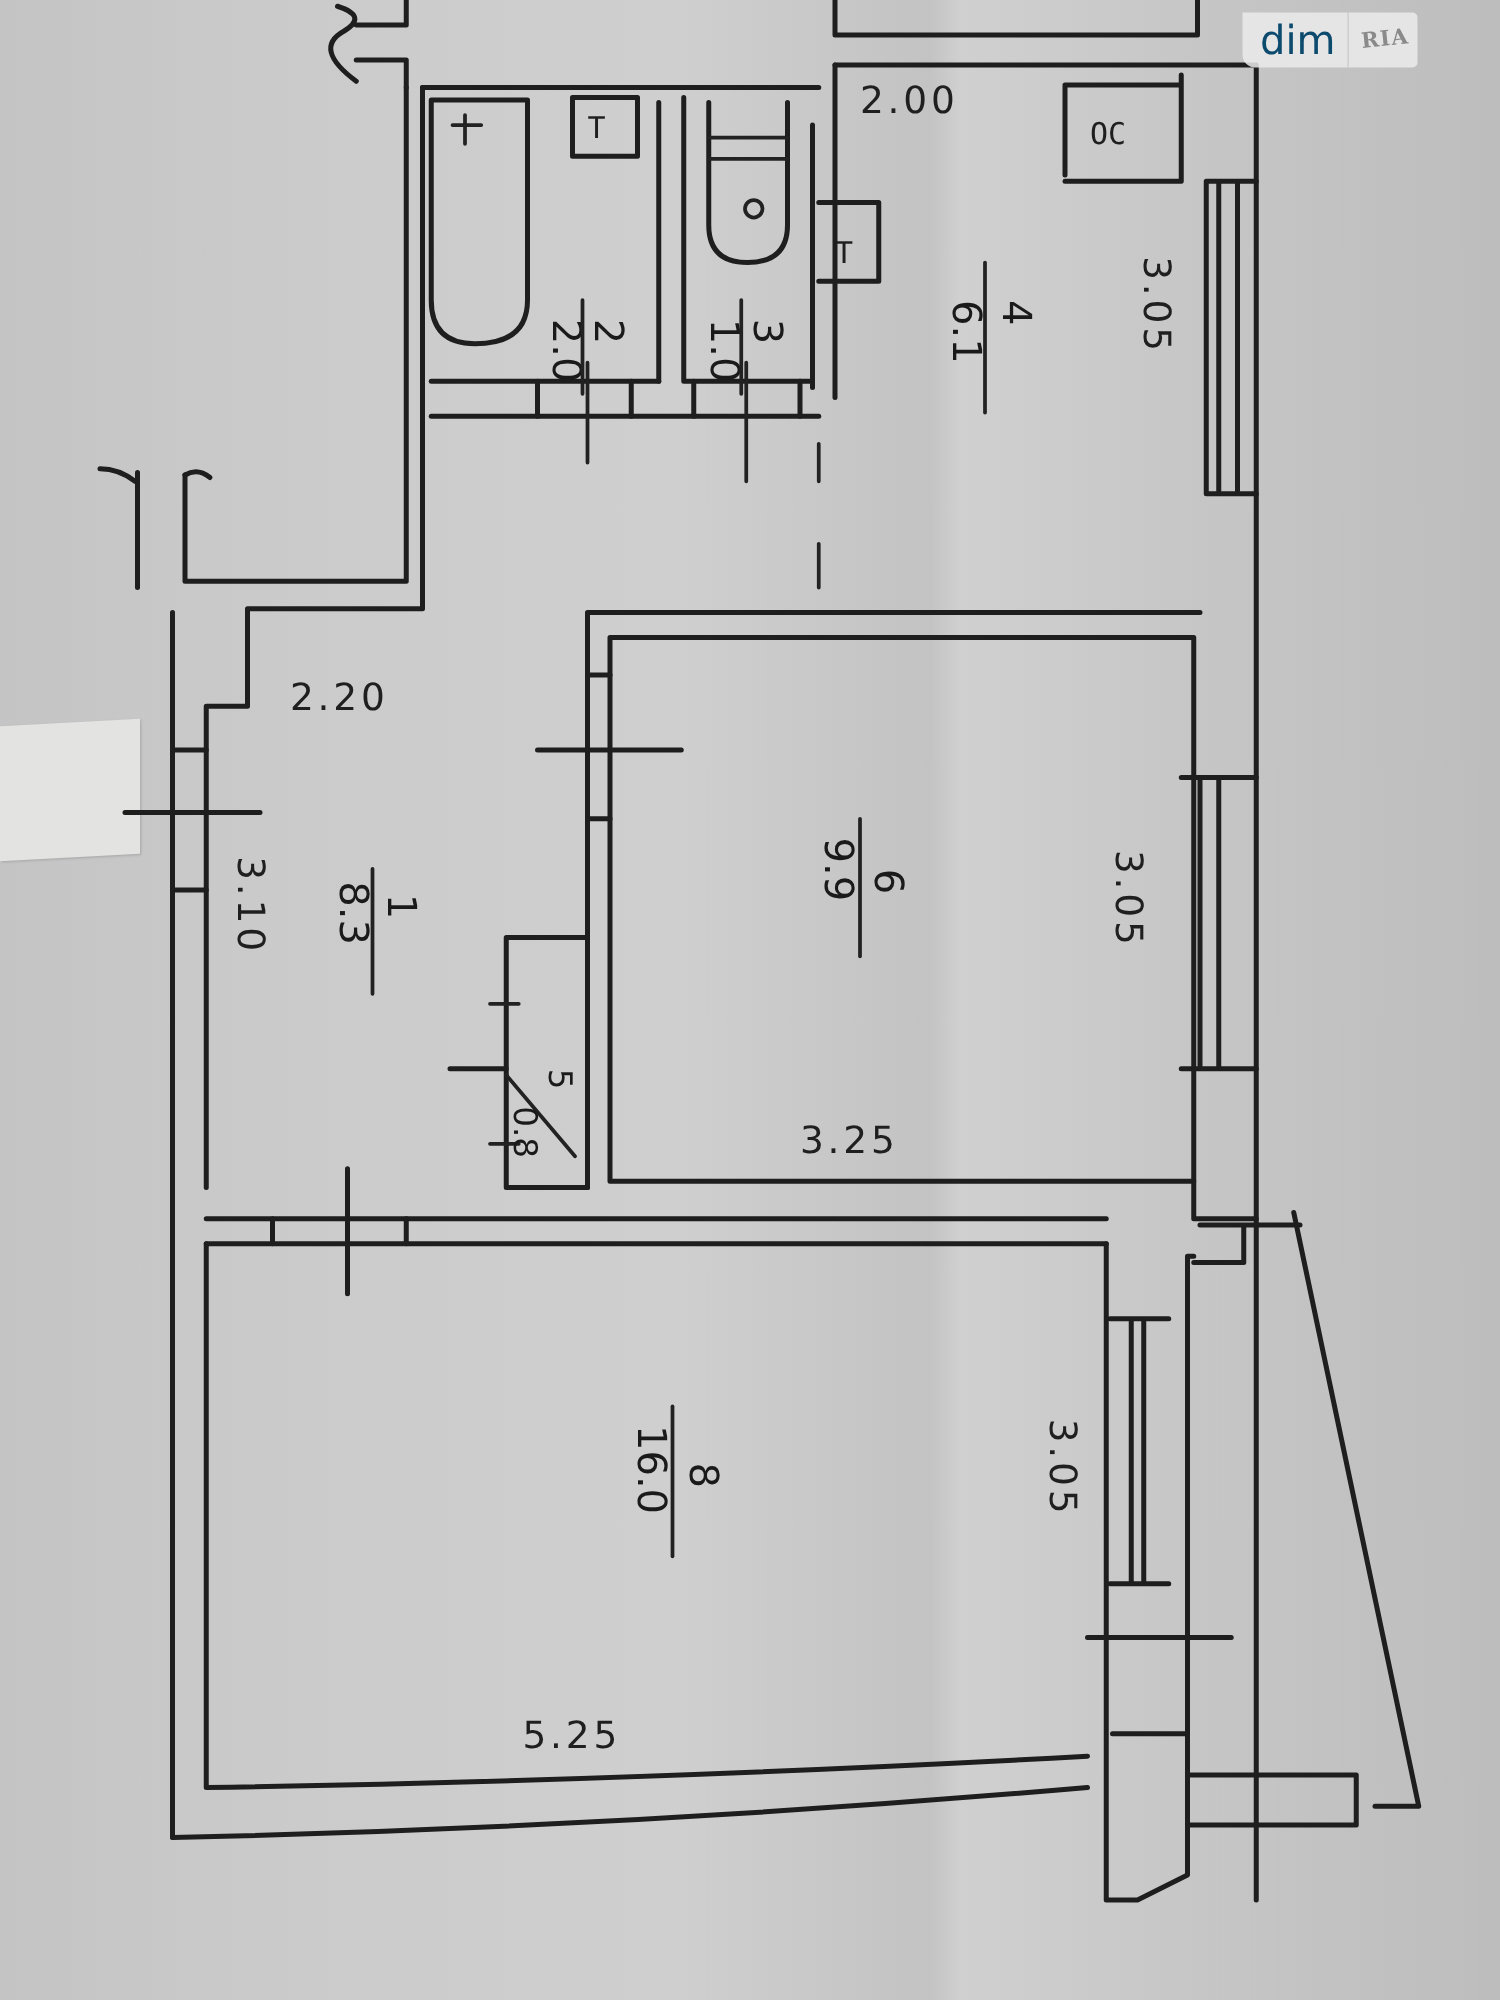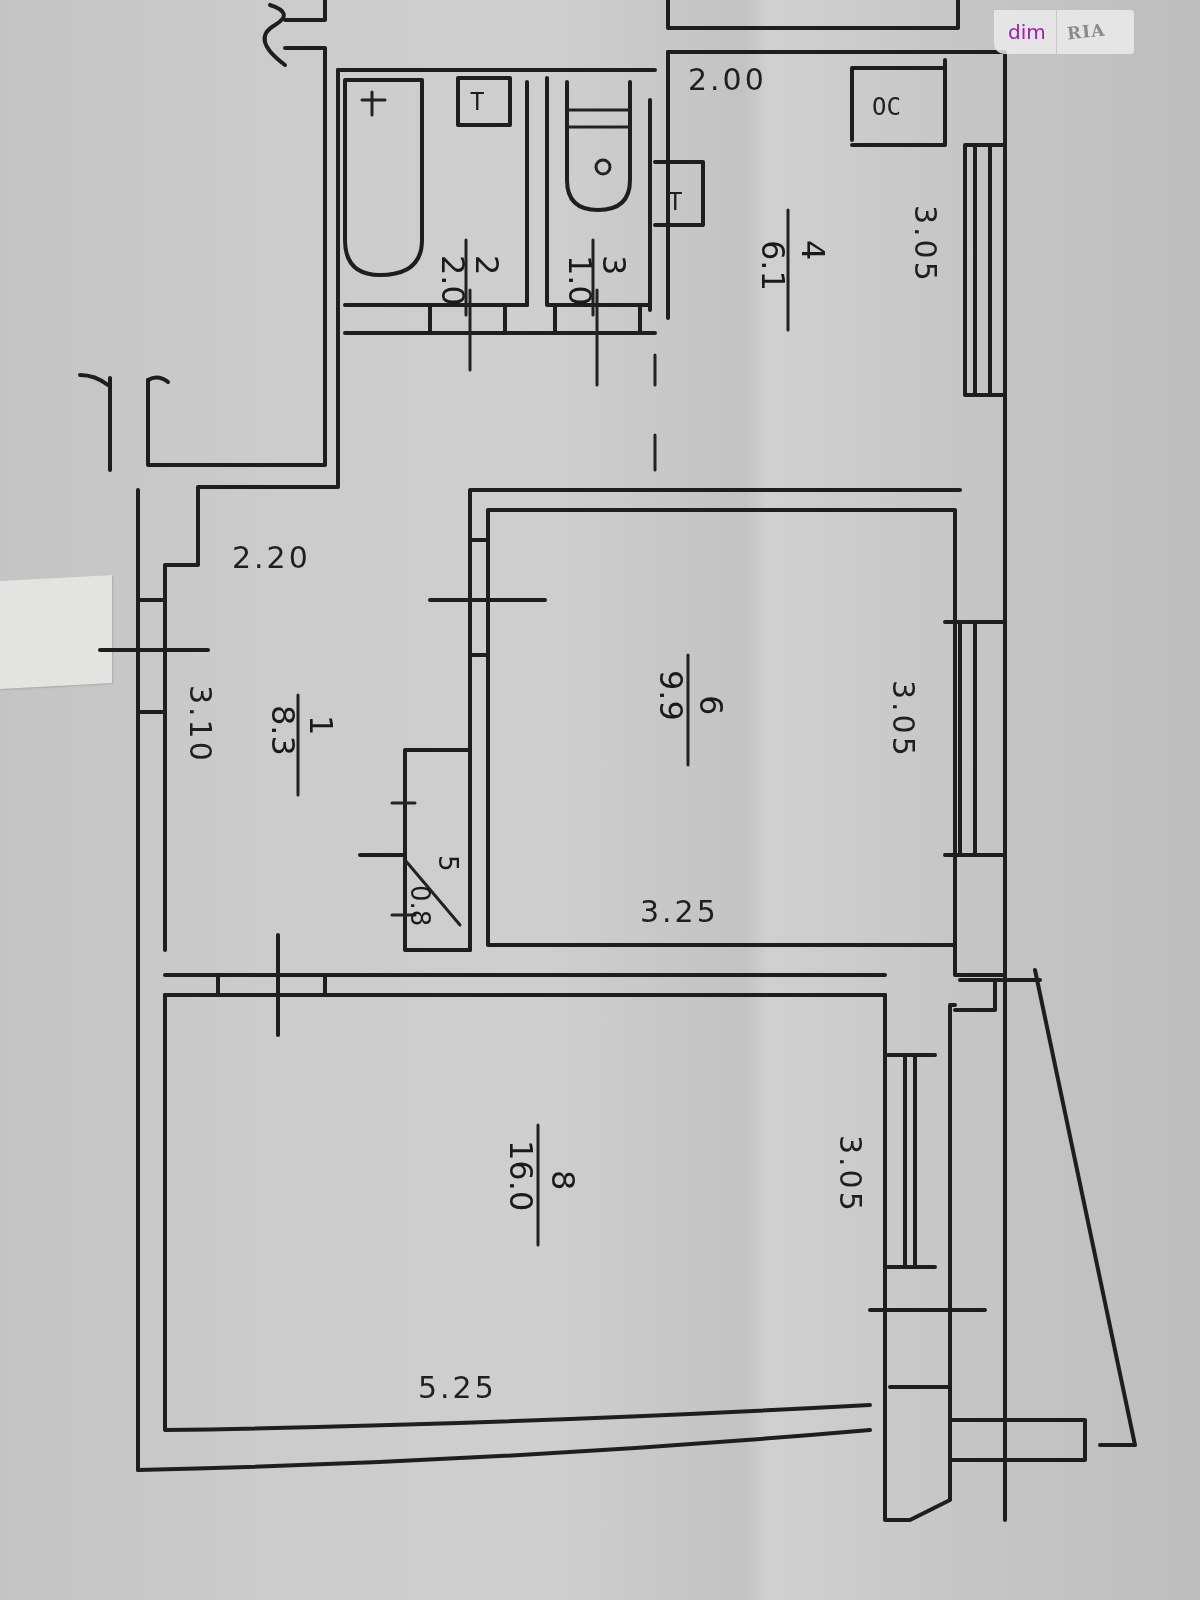--- a/index.html
+++ b/index.html
@@ -9,21 +9,21 @@
   svg{position:absolute;left:0;top:0;}
   .w{stroke:#1e1e1e;stroke-width:4;fill:none;stroke-linecap:round;stroke-linejoin:round;}
   .t{stroke:#222;stroke-width:3;fill:none;stroke-linecap:round;}
   .lbl{font-family:"DejaVu Sans",sans-serif;font-size:32px;fill:#1a1a1a;}
   .dim{font-family:"DejaVu Sans",sans-serif;font-size:30px;fill:#1f1f1f;letter-spacing:3px;}
   .fix{font-family:"DejaVu Sans Mono",monospace;font-size:24px;fill:#1f1f1f;}
   .sticky{position:absolute;left:0;top:578px;width:112px;height:108px;background:#e3e3e1;
     transform:skewY(-3deg);box-shadow:1px 1px 2px rgba(0,0,0,.15);}
   .logo{position:absolute;left:994px;top:10px;width:140px;height:44px;background:rgba(235,235,235,.85);
     border-radius:0 4px 4px 10px;display:flex;align-items:center;}
-  .logo .dim-t{font-family:"DejaVu Sans",sans-serif;font-size:20px;color:#a21caf;padding:0 10px 0 14px;}
+  .logo .dim-t{font-family:"DejaVu Sans",sans-serif;font-size:32px;color:#0c4a6e;padding:0 10px 0 14px;}
   .logo .sep{width:1px;height:44px;background:#c8c8c8;}
   .logo .ria{font-family:"DejaVu Serif",serif;font-weight:bold;font-size:17px;color:#8a8a8a;padding-left:10px;letter-spacing:1px;transform:rotate(-6deg);}
 </style>
 </head>
 <body>
 
 <div class="sheet"></div>
 <div class="sticky"></div>
 
 <svg width="1200" height="1600" viewBox="0 0 1200 1600">

